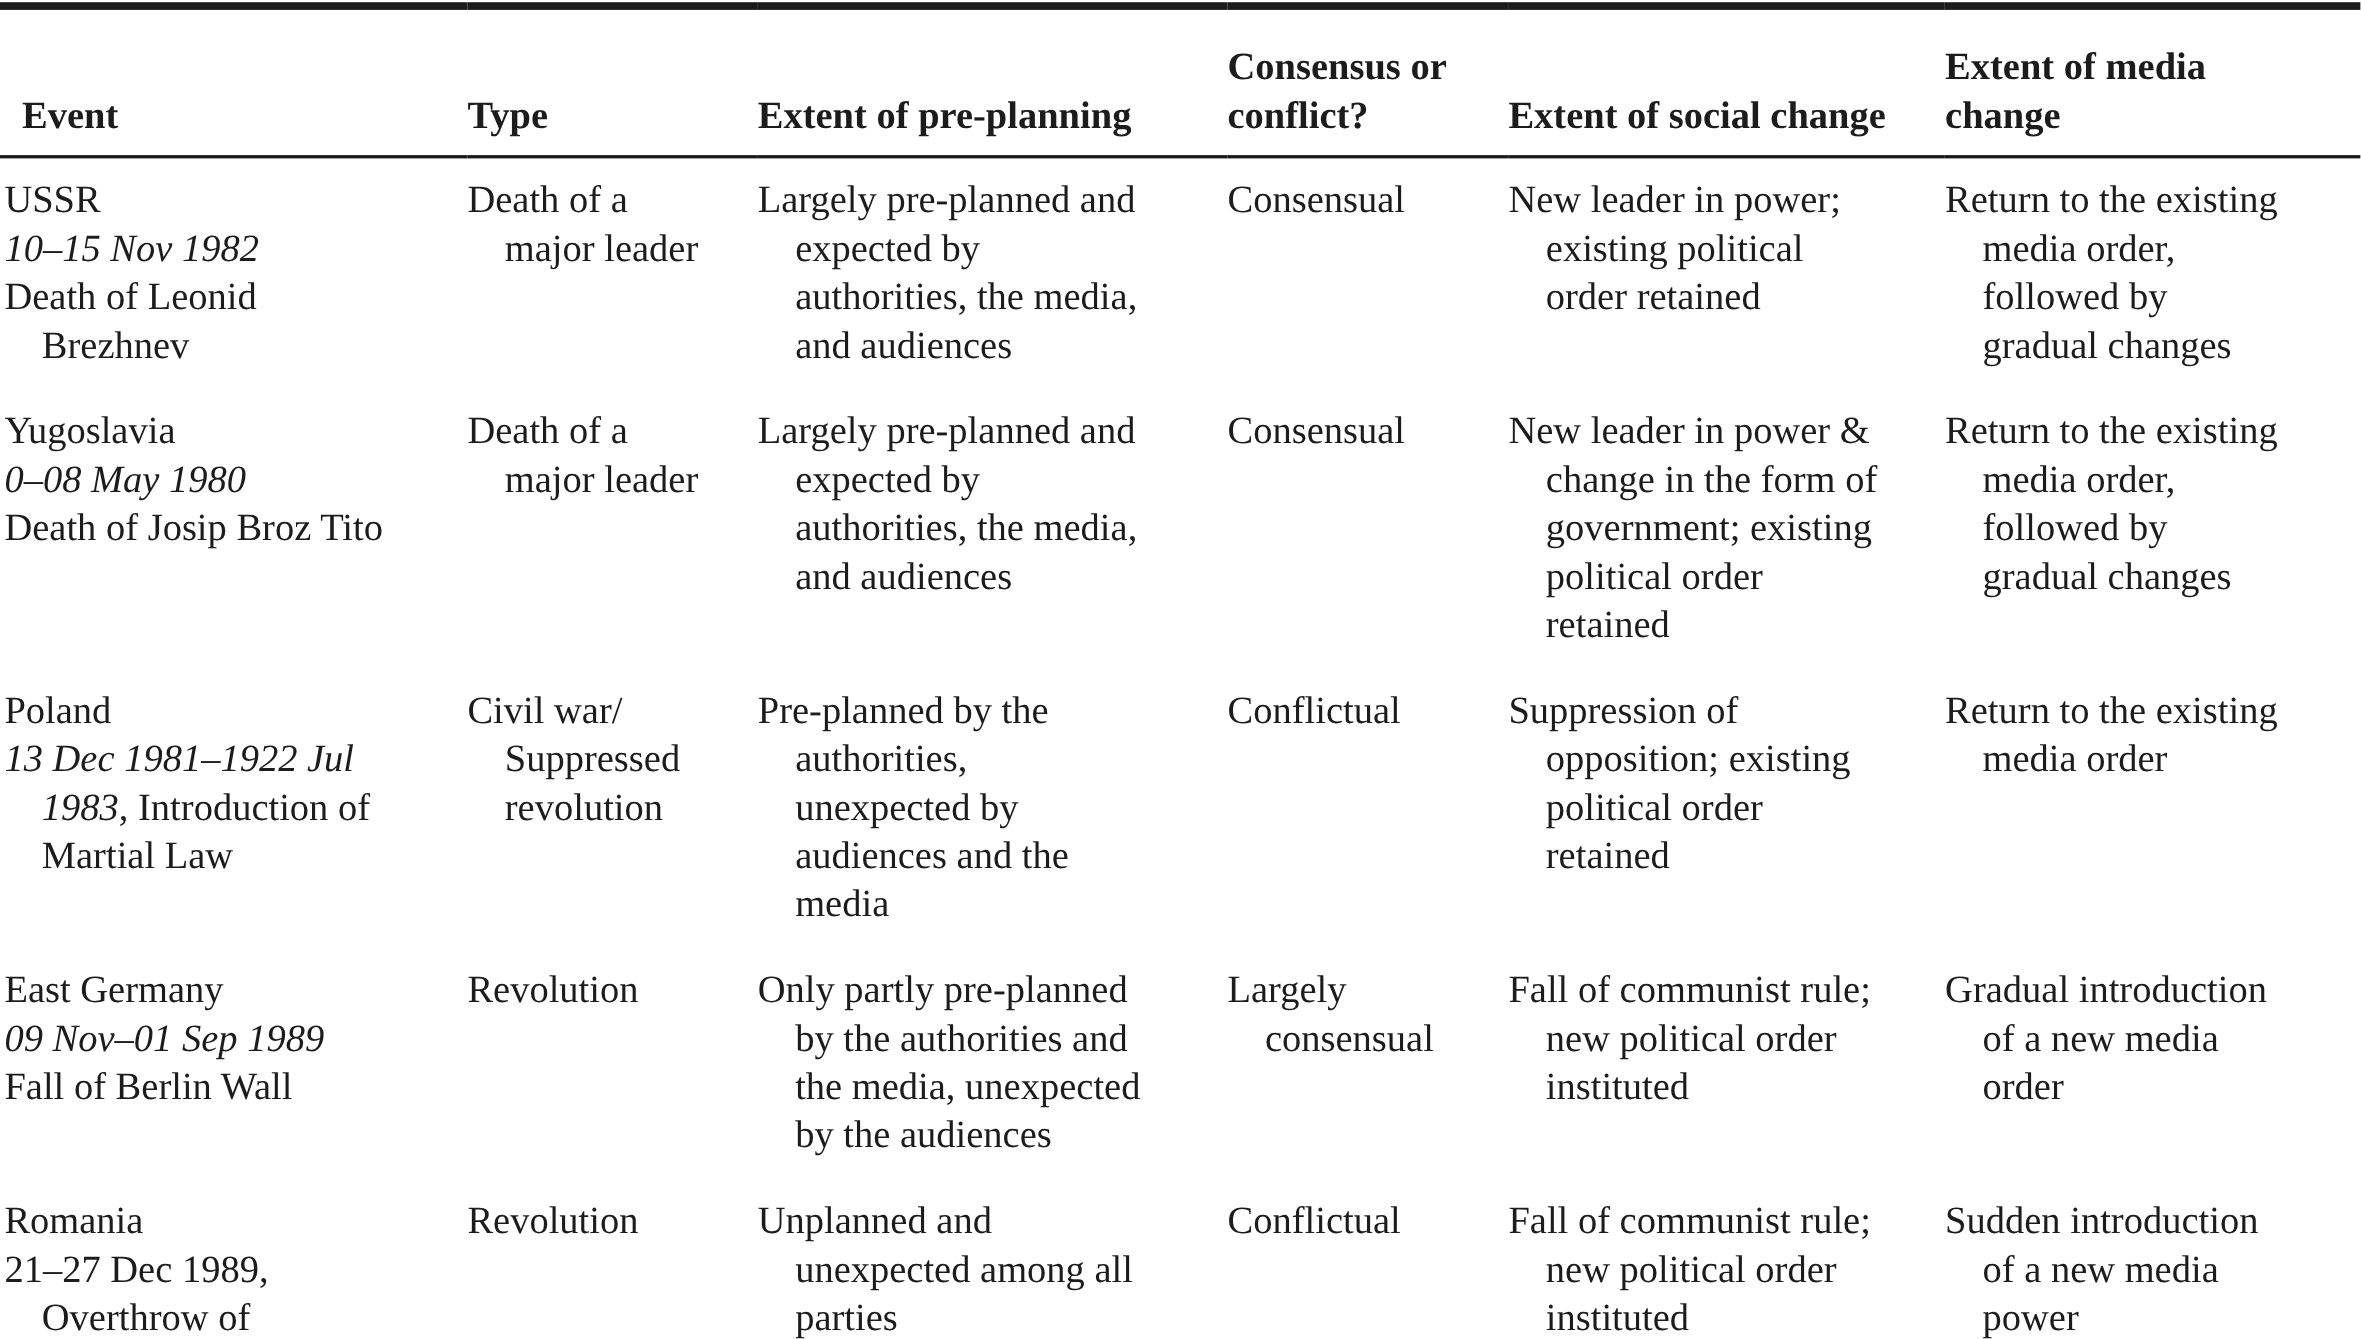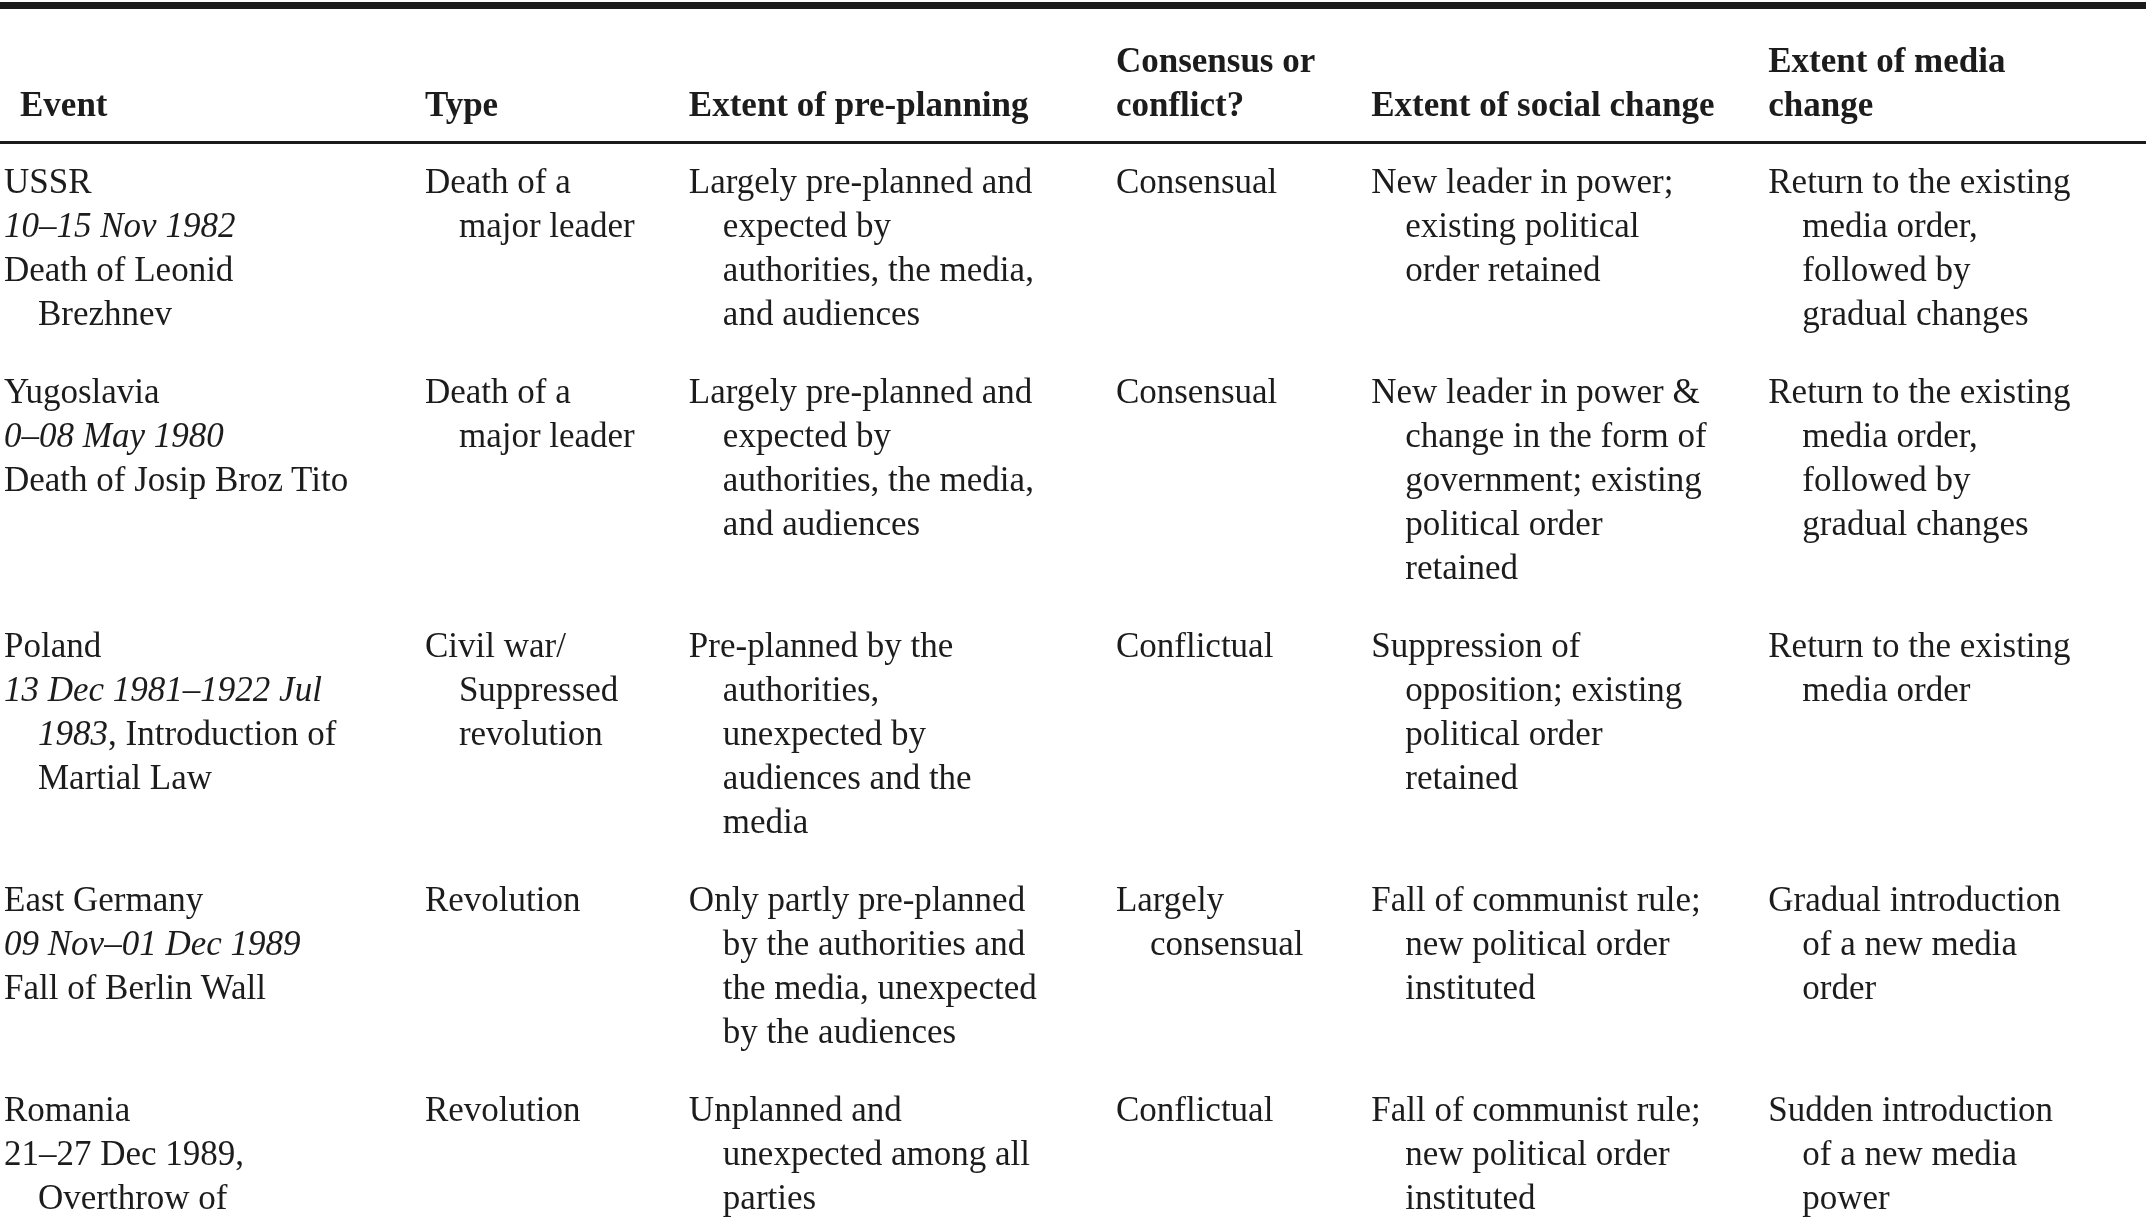--- a/index.html
+++ b/index.html
@@ -179,21 +179,21 @@
 retained</span></div>
           </td>
           <td>
             <div class="para"><span>Return to the existing
 media order</span></div>
           </td>
         </tr>
         <tr>
           <td>
             <div class="para"><span>East Germany</span></div>
-            <div class="para"><span class="it">09 Nov–01 Dec 1989</span></div>
+            <div class="para"><span class="it">09 Nov–01 Sep 1989</span></div>
             <div class="para"><span>Fall of Berlin Wall</span></div>
           </td>
           <td>
             <div class="para"><span>Revolution</span></div>
           </td>
           <td>
             <div class="para"><span>Only partly pre-planned
 by the authorities and
 the media, unexpected
 by the audiences</span></div>

